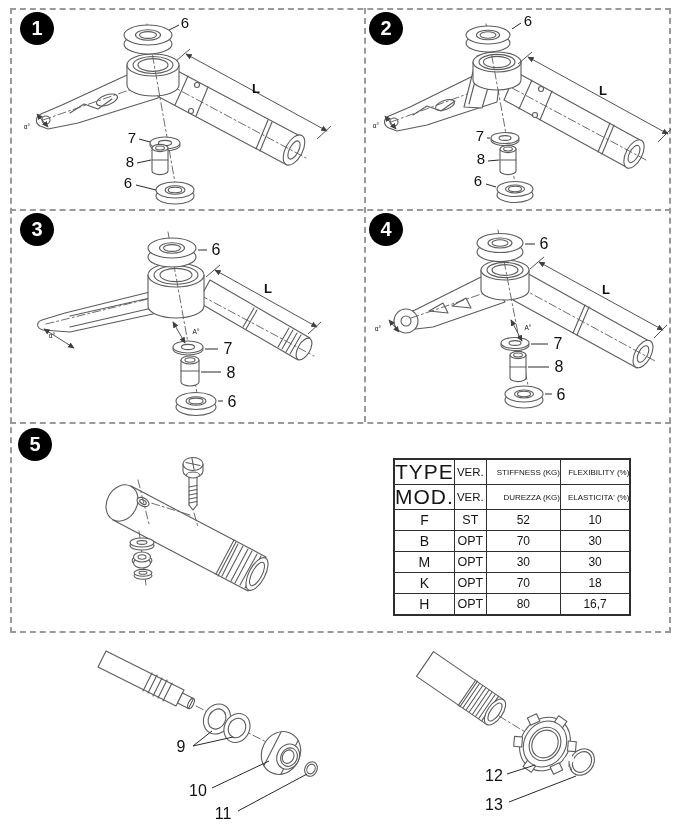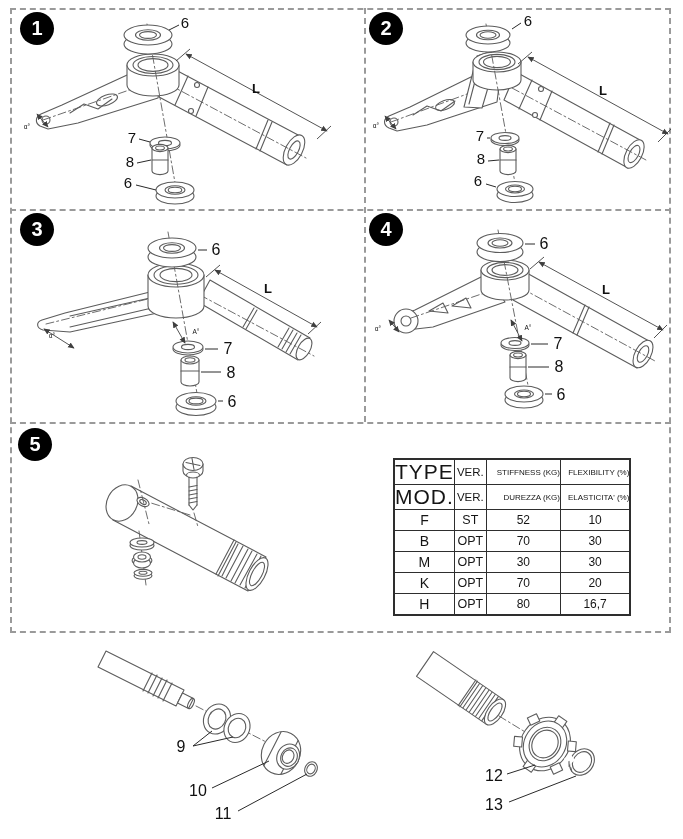--- a/index.html
+++ b/index.html
@@ -460,21 +460,21 @@
     <tr style="height:21px">
       <td class="type">M</td>
       <td class="ver2">OPT</td>
       <td class="num">30</td>
       <td class="num">30</td>
     </tr>
     <tr style="height:21px">
       <td class="type">K</td>
       <td class="ver2">OPT</td>
       <td class="num">70</td>
-      <td class="num">20</td>
+      <td class="num">18</td>
     </tr>
     <tr style="height:21px">
       <td class="type">H</td>
       <td class="ver2">OPT</td>
       <td class="num">80</td>
       <td class="num">16,7</td>
     </tr>
   </tbody>
     </table>
 

